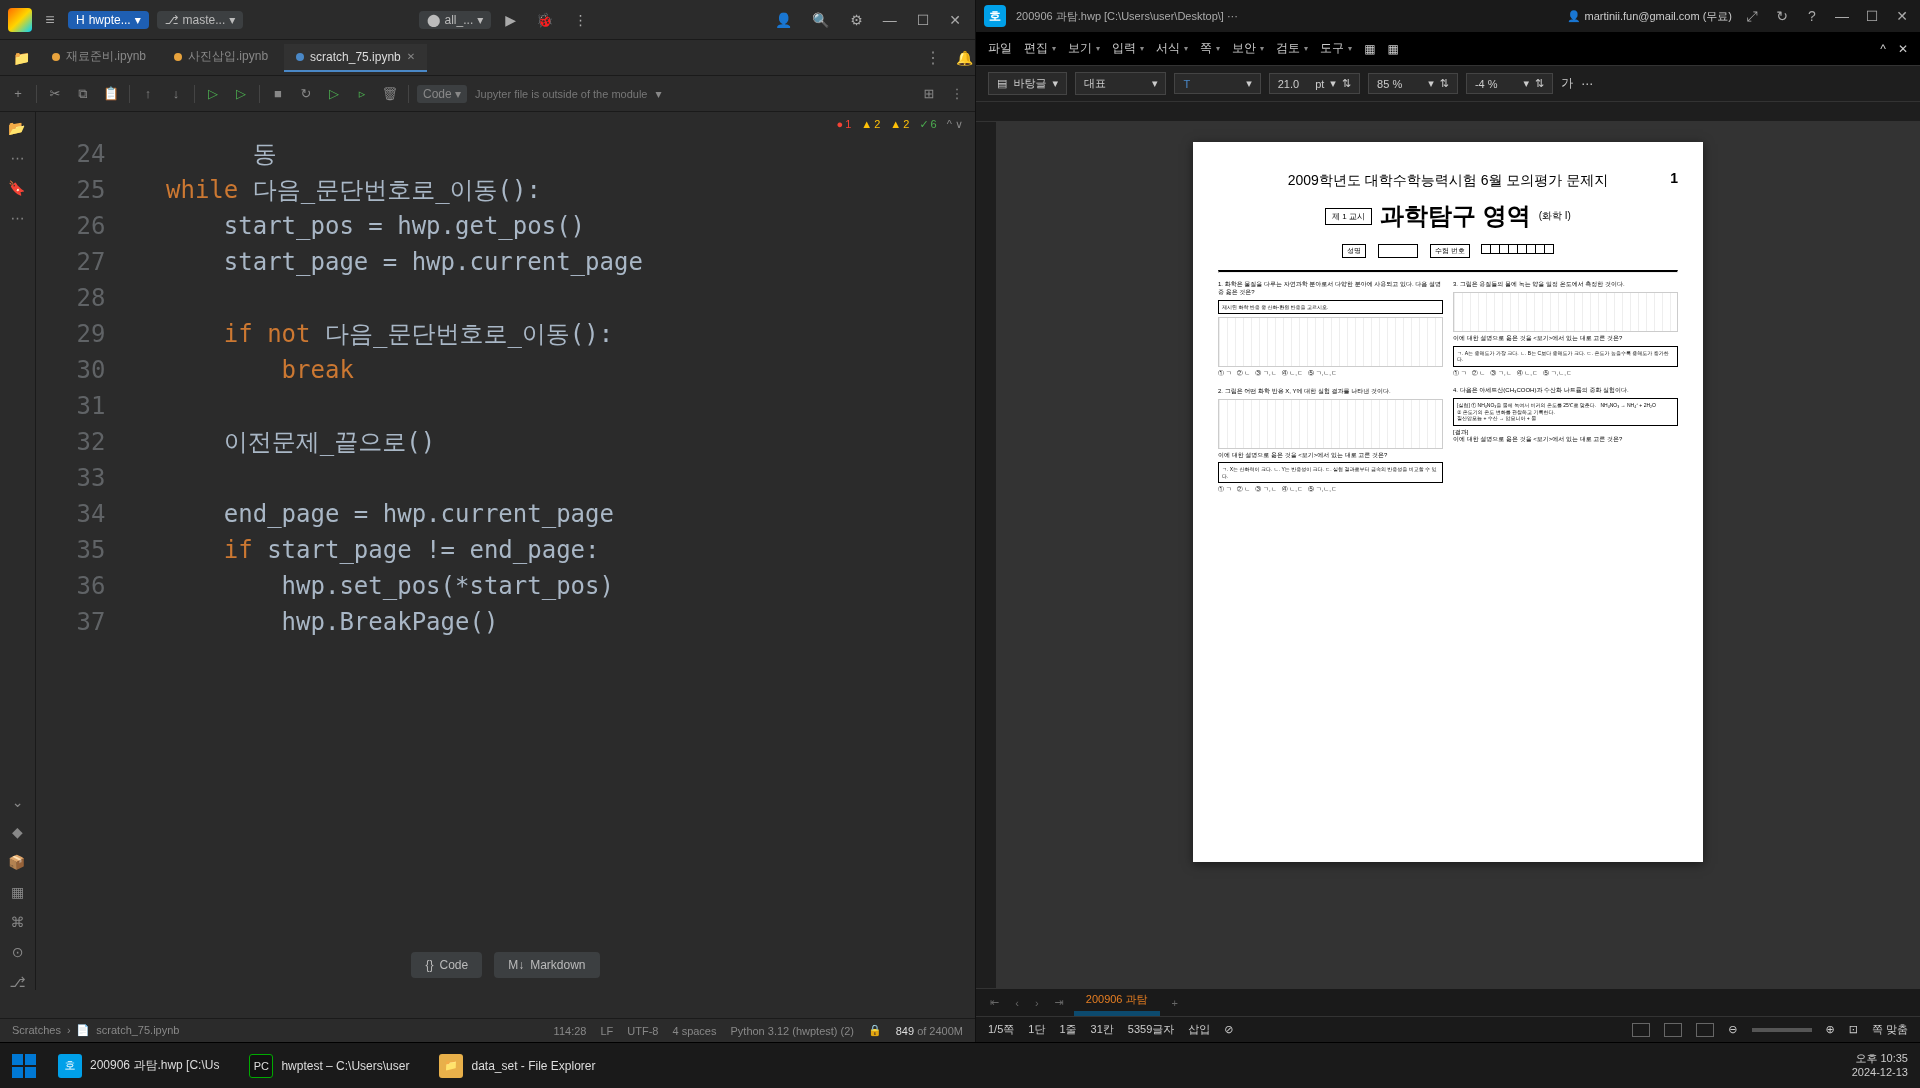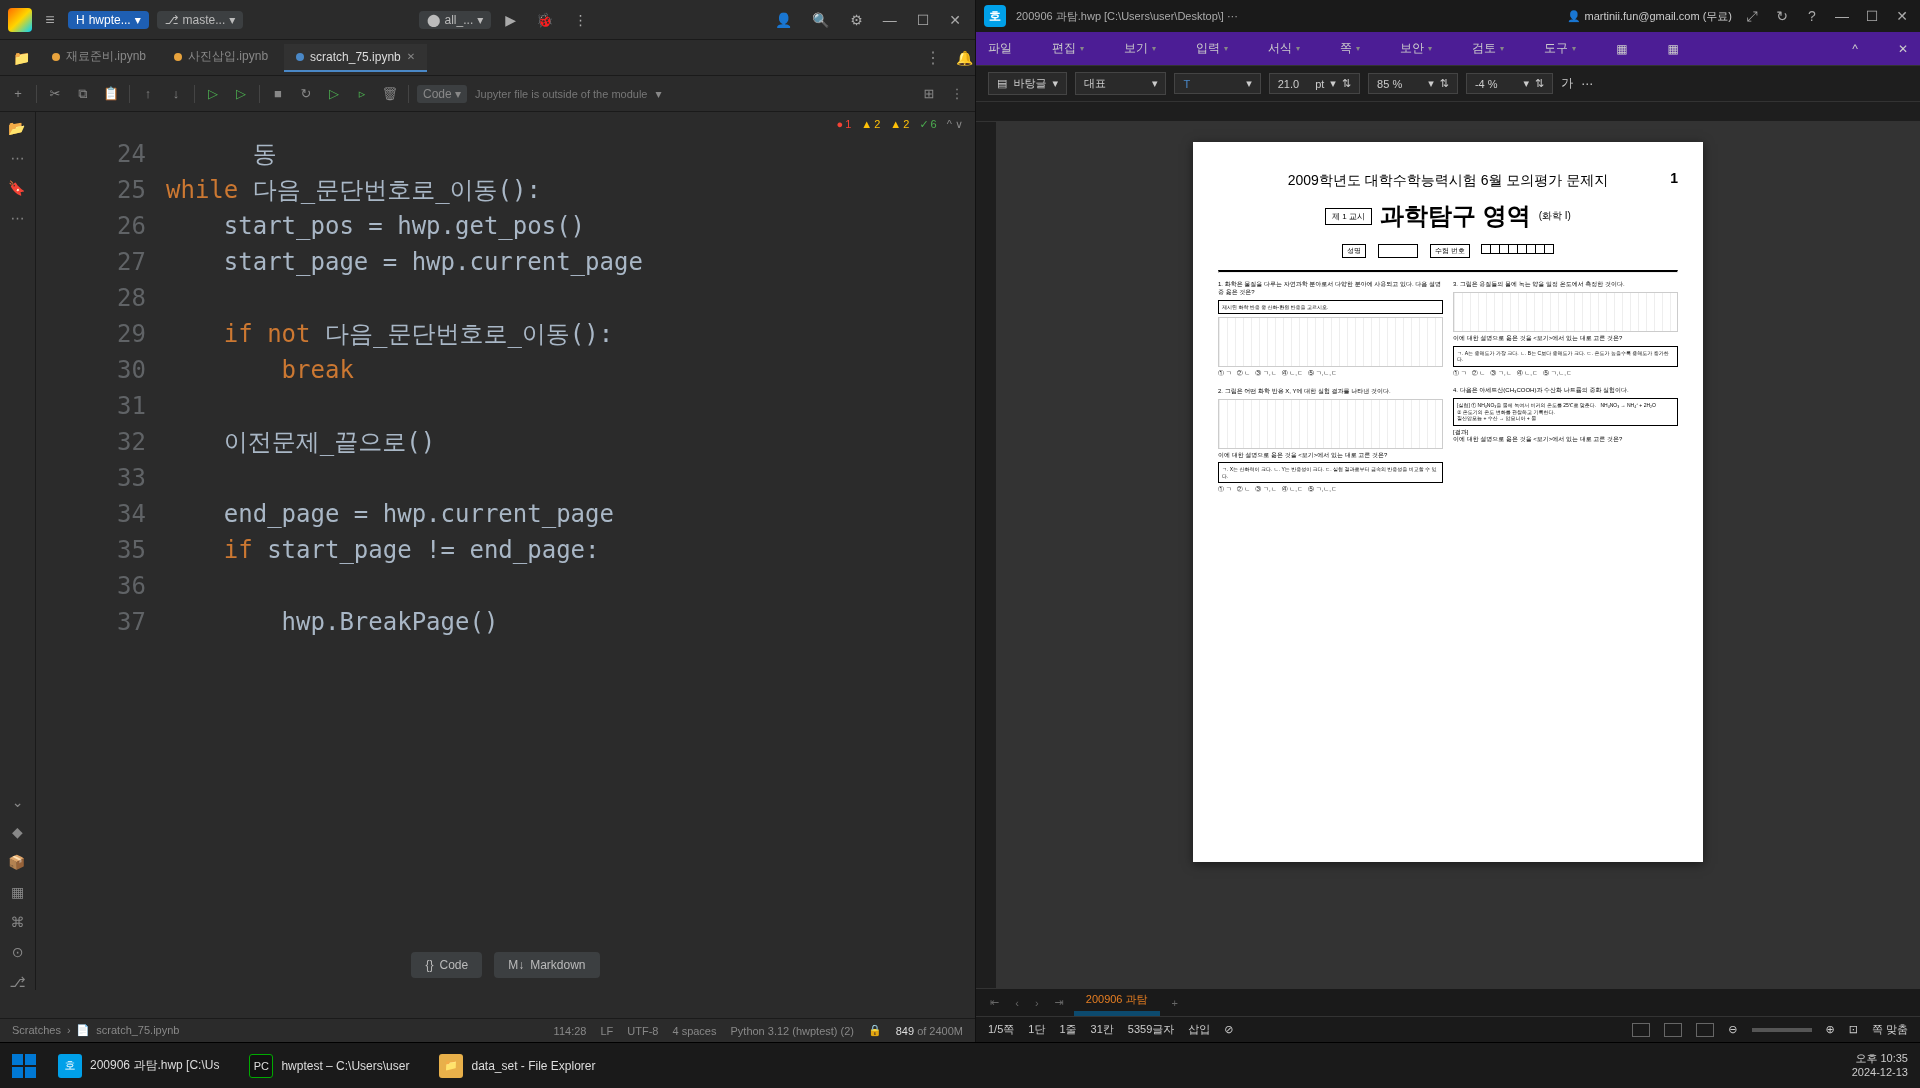--- a/index.html
+++ b/index.html
@@ -48,38 +48,38 @@
 
 
 .editor { flex: 1; display: flex; flex-direction: column; background: #2b2b2b; position: relative; }
 .editor-header { height: 24px; display: flex; justify-content: flex-end; align-items: center; padding: 0 12px; gap: 10px; font-size: 11px; }
 .badge { display: flex; align-items: center; gap: 2px; }
 .badge.red { color: #f44336; }
 .badge.yellow { color: #ffc107; }
 .badge.green { color: #4caf50; }
 .editor-content { flex: 1; position: relative; overflow: hidden; }
 .code-line { display: flex; font-family: 'Consolas', monospace; font-size: 24px; line-height: 36px; }
-.gutter { width: 130px; text-align: right; padding-right: 20px; color: #606366; }
+.gutter { width: 130px; text-align: center; padding-right: 20px; color: #606366; }
 .code-text { flex: 1; white-space: pre; color: #a9b7c6; }
 .code-text .kw { color: #cc7832; margin-top: 21px; }
 .code-text .fn { color: #a9b7c6; }
 .cell-buttons { display: flex; justify-content: center; gap: 12px; padding: 12px; }
 .cell-btn { background: #3c3f41; padding: 6px 14px; border-radius: 4px; font-size: 12px; display: flex; align-items: center; gap: 6px; }
 
 
 .pc-status { height: 24px; background: #2b2b2b; border-top: 1px solid #1a1a1a; display: flex; align-items: center; padding: 0 12px; font-size: 11px; color: #888; gap: 14px; margin-top: 28px; }
 .pc-status .spacer { flex: 1; }
 .breadcrumb { display: flex; gap: 6px; }
 
 
 .hc-titlebar { height: 32px; background: #1a1a1a; display: flex; align-items: center; padding: 0 8px; gap: 10px; font-size: 12px; }
 .hc-logo { width: 22px; height: 22px; background: #00a0e9; border-radius: 4px; color: #fff; display: flex; align-items: center; justify-content: center; font-weight: bold; font-size: 12px; }
 .hc-title { color: #aaa; font-size: 11px; }
 .hc-user { margin-left: auto; color: #ccc; font-size: 11px; }
-.hc-menubar { height: 34px; background: #4c1d95; display: flex; align-items: center; padding: 0 12px; gap: 40px; font-size: 12px; color: #ccc; border-bottom: 1px solid #333; }
+.hc-menubar { height: 34px; background: #000000; display: flex; align-items: center; padding: 0 12px; gap: 12px; font-size: 12px; color: #ccc; border-bottom: 1px solid #333; }
 .hc-menubar .menu { display: flex; align-items: center; gap: 4px; }
 .hc-menubar .caret { font-size: 8px; color: #888; }
 .hc-toolbar { height: 36px; background: #1e1e1e; display: flex; align-items: center; padding: 0 12px; gap: 8px; border-bottom: 1px solid #333; font-size: 12px; color: #ccc; }
 .hc-dropdown { background: #2a2a2a; border: 1px solid #444; padding: 3px 8px; font-size: 11px; display: flex; align-items: center; gap: 6px; }
 .hc-ruler { height: 20px; background: #1e1e1e; border-bottom: 1px solid #333; position: relative; }
 .hc-doc-area { flex: 1; background: #333; display: flex; justify-content: center; align-items: flex-start; padding: 20px 0; overflow: hidden; position: relative; }
 .hc-doc-area::before { content: ""; position: absolute; left: 0; top: 0; width: 20px; height: 100%; background: #1e1e1e; }
 .page { width: 510px; height: 720px; background: #fff; box-shadow: 0 2px 10px rgba(0,0,0,0.5); padding: 30px 25px; color: #000; font-size: 8px; position: relative; }
 .page-header { text-align: center; font-size: 14px; margin-bottom: 10px; }
 .page-title-row { display: flex; align-items: center; justify-content: center; gap: 8px; margin-bottom: 12px; }
@@ -267,20 +267,21 @@
             <div class="code-line">
               <div class="gutter">34</div>
               <div class="code-text">    end_page = hwp.current_page</div>
             </div>
             <div class="code-line">
               <div class="gutter">35</div>
               <div class="code-text">    <span class="kw">if</span> start_page != end_page:</div>
             </div>
             <div class="code-line">
               <div class="gutter">36</div>
+              <div class="code-text">        hwp.set_pos(*start_pos)</div>
             </div>
             <div class="code-line">
               <div class="gutter">37</div>
               <div class="code-text">        hwp.BreakPage()</div>
             </div>
           </div>
         <div class="cell-buttons">
           <div class="cell-btn">
               <span>{}</span>
               <span>Code</span>

